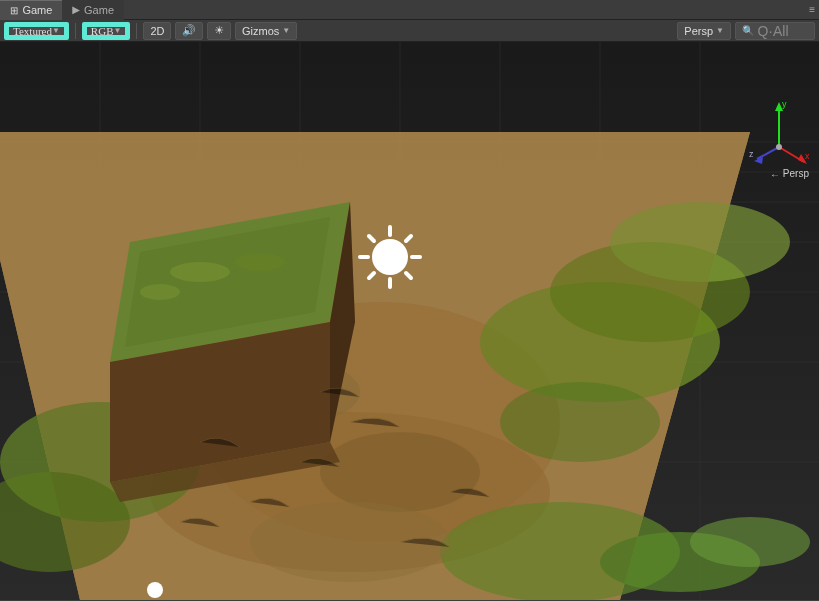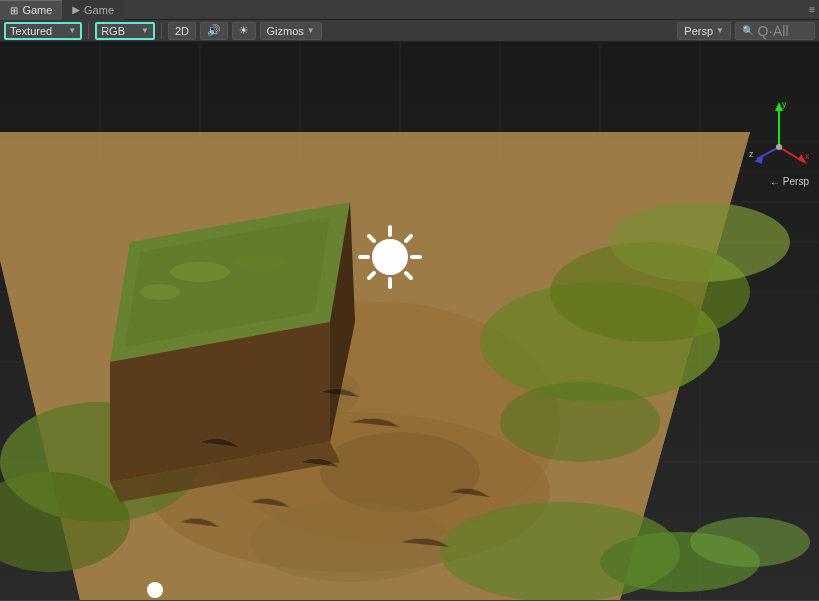--- a/index.html
+++ b/index.html
@@ -48,28 +48,29 @@
       height: 22px;
       background: #3a3a3a;
       border-bottom: 1px solid #222;
       padding: 0 4px;
       gap: 4px;
     }
     .toolbar-select {
       display: flex;
       align-items: center;
       background: #4a4a4a;
-      border: 2px solid #5eead4;
+      border: 5px solid #5eead4;
       border-radius: 2px;
       padding: 1px 4px;
       font-size: 11px;
       color: #ddd;
-      gap: 16px;
+      gap: 0;
       cursor: pointer;
       height: 18px;
+      font-family: Liberation Serif, serif;
     }
     .toolbar-select .arrow {
       font-size: 8px;
       color: #aaa;
     }
     .toolbar-btn {
       display: flex;
       align-items: center;
       justify-content: center;
       background: #4a4a4a;
@@ -131,21 +132,21 @@
     
     .gizmo {
       position: absolute;
       top: 55px;
       right: 10px;
       width: 60px;
       height: 90px;
     }
     .gizmo-label {
       position: absolute;
-      bottom: 0;
+      bottom: 8px;
       right: 0;
       font-size: 10px;
       color: #ccc;
       text-align: right;
     }
   </style>
 </head>
 <body>
 
 <div class="title-bar">

